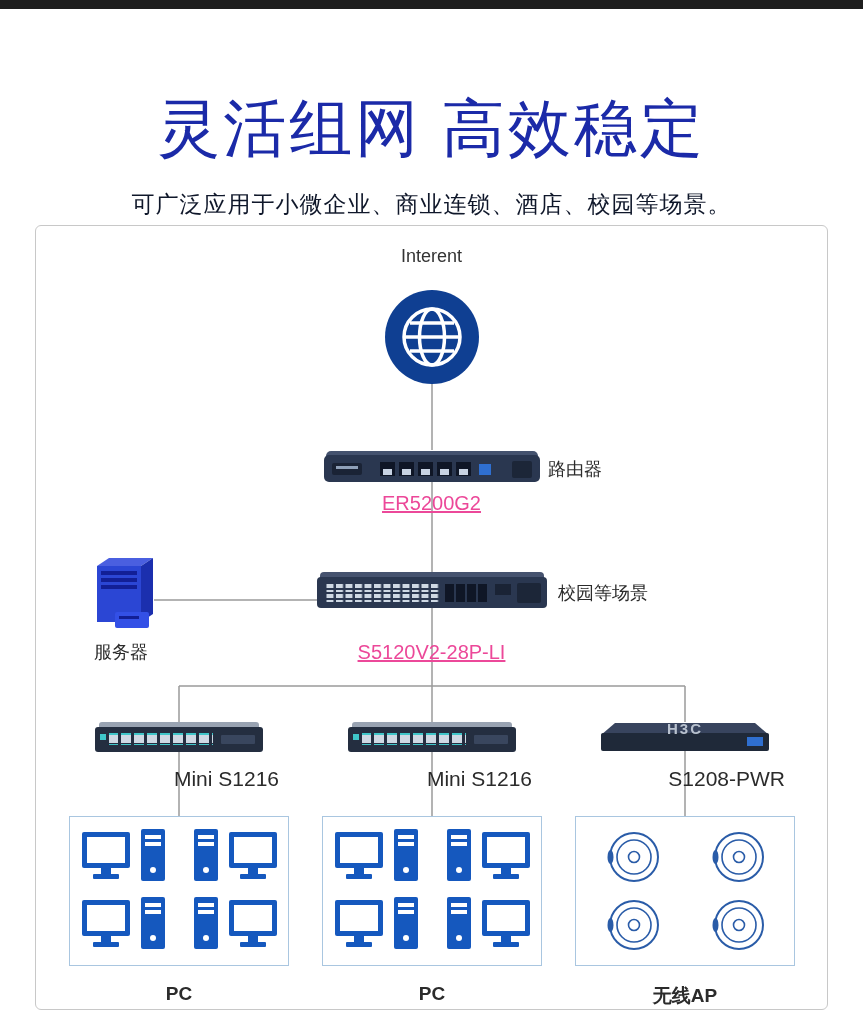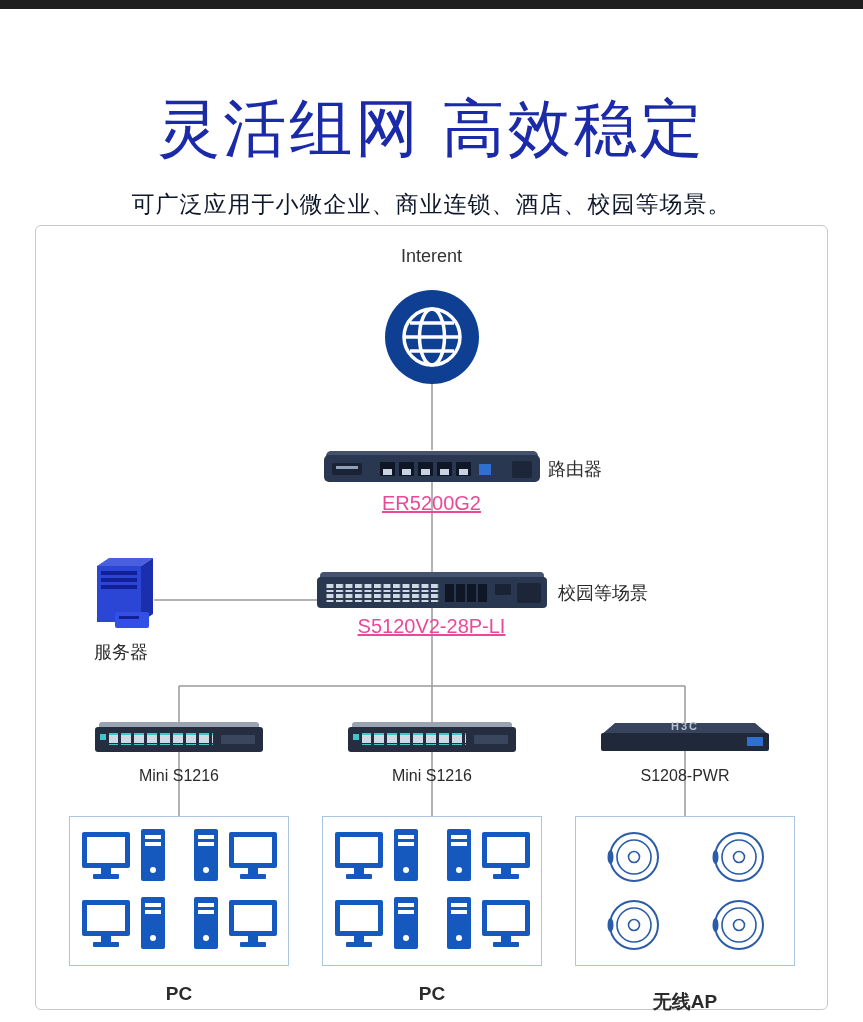--- a/index.html
+++ b/index.html
@@ -26,53 +26,53 @@
   .centered-text{left:0;right:0;text-align:center;}
   .internet-label{top:20px;font-size:18px;color:#333;}
   .globe{left:349px;top:64px;width:94px;height:94px;}
   .router{left:288px;top:222px;width:216px;height:40px;}
   .side-label{font-size:18px;color:#2b2b2b;white-space:nowrap;}
   .router-side{left:512px;top:231px;}
   .model-label{font-size:20px;color:#ec4899;text-decoration:underline;}
   .router-model{top:266px;}
   .core-switch{left:281px;top:344px;width:230px;height:42px;}
   .switch-side{left:522px;top:355px;}
-  .switch-model{top:389px;}
+  .switch-model{top:415px;}
   .server{left:49px;top:330px;width:72px;height:80px;}
   .server-label{left:35px;width:100px;text-align:center;top:414px;font-size:18px;}
   .edge-device{top:494px;width:168px;height:34px;}
   .edge-1{left:59px;}
   .edge-2{left:312px;}
   .edge-3{left:565px;}
   .brand-label{
     position:absolute;left:0;right:0;top:0;text-align:center;
-    font-size:11px;font-weight:700;color:#b9c2cf;letter-spacing:2px;
-  }
-  .dev-label{top:541px;width:200px;text-align:center;font-size:16px;}
+    font-size:15px;font-weight:700;color:#b9c2cf;letter-spacing:2px;
+  }
+  .dev-label{top:541px;width:200px;text-align:right;font-size:21px;}
   .devl-1{left:43px;}
   .devl-2{left:296px;}
   .devl-3{left:549px;}
   .group-box{
     top:590px;width:220px;height:150px;box-sizing:border-box;
     border:1px solid var(--box-border,#a9c6e0);background:#fff;
   }
   .gb-1{left:33px;}
   .gb-2{left:286px;}
   .gb-3{left:539px;}
   .icon-grid{
     display:grid;grid-template-columns:1fr 1fr;grid-template-rows:1fr 1fr;
     width:100%;height:100%;align-items:center;justify-items:center;
     padding:6px 4px;box-sizing:border-box;
   }
   .pc-cell svg{display:block;}
   .mirror svg{transform:scaleX(-1);}
   .group-label{top:757px;width:220px;text-align:center;font-size:19px;font-weight:bold;}
   .gl-1{left:33px;}
   .gl-2{left:286px;}
-  .gl-3{left:539px;margin-top:6px;}
+  .gl-3{left:539px;}
 </style>
 </head>
 <body>
 
 <svg width="0" height="0" style="position:absolute" aria-hidden="true">
   <defs>
     <pattern id="core-ports" width="9.5" height="10" patternUnits="userSpaceOnUse">
       <rect width="7" height="8" fill="#cfd9e4"></rect>
     </pattern>
     <pattern id="edge-ports" width="13" height="12" patternUnits="userSpaceOnUse">

